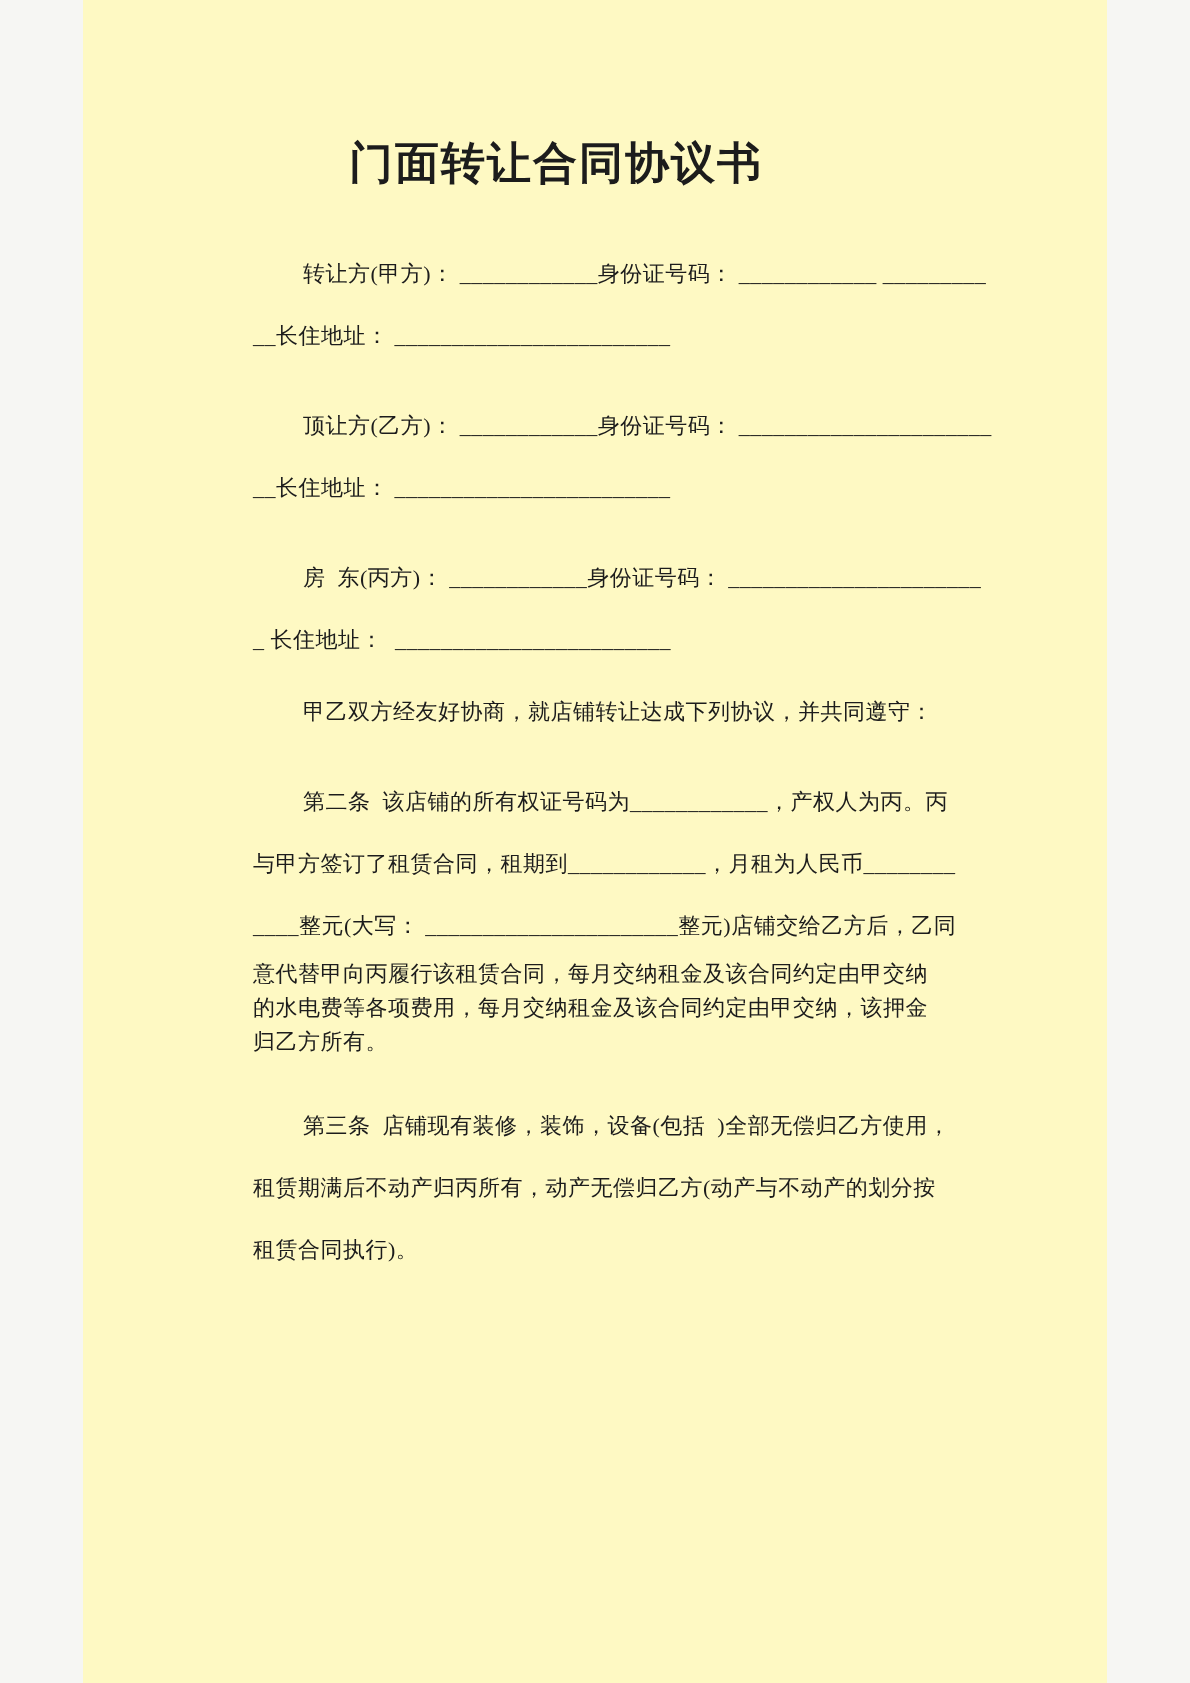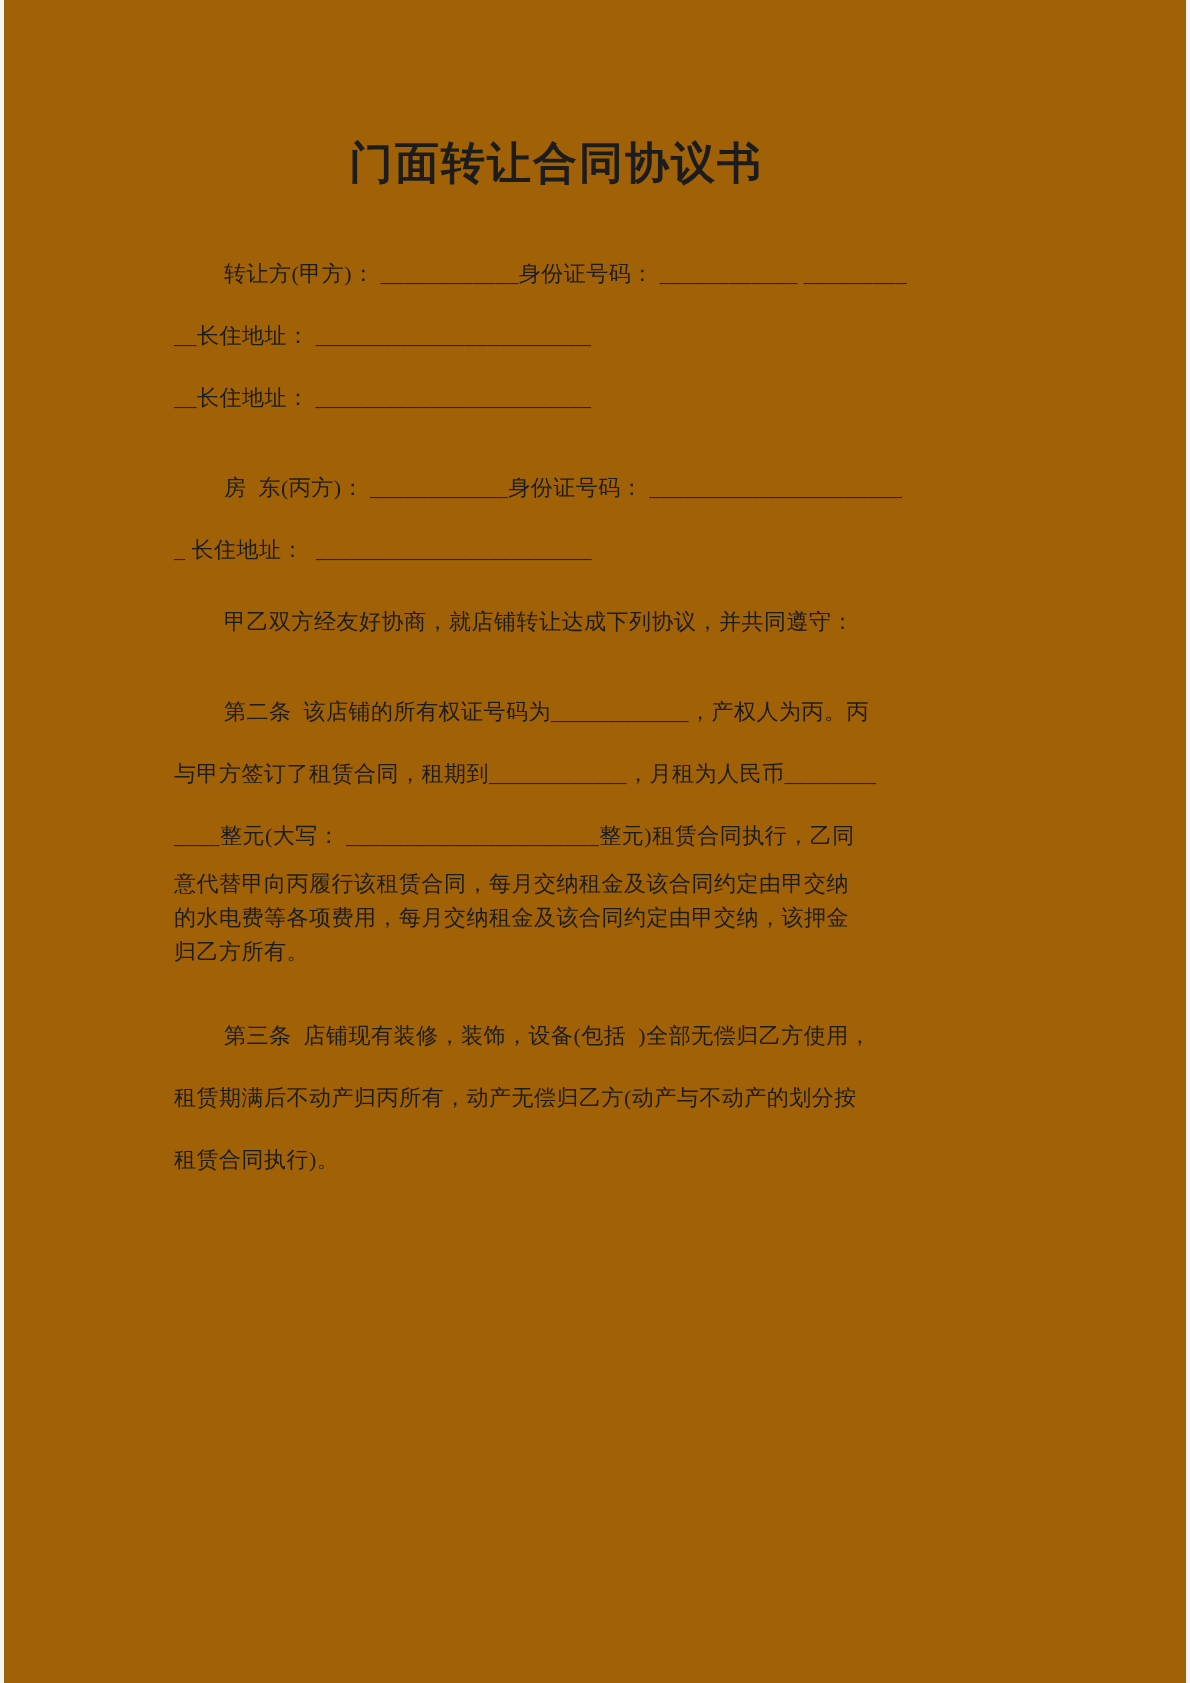--- a/index.html
+++ b/index.html
@@ -2,24 +2,24 @@
 <html><head>
 <meta charset="utf-8">
 <style>
   html, body {
     margin: 0;
     padding: 0;
     background: #f6f6f3;
   }
   .page {
     position: relative;
-    width: 1182px;
+    width: 1024px;
     height: 1683px;
     margin: 0 auto;
-    background: #a16207;
+    background: #fef9c3;
     color: #1c1c1c;
     font-family: "Liberation Serif", "DejaVu Serif", serif;
     box-sizing: border-box;
     padding: 138px 248px 60px 170px;
     overflow: hidden;
   }
   .doc-title {
     margin: 0 0 52px 0;
     text-align: center;
     font-size: 44px;
@@ -53,31 +53,32 @@
 </head>
 <body>
 
 <div class="page">
 
   <h1 class="doc-title">门面转让合同协议书</h1>
 
   <div class="line indent">转让方(甲方)： ____________身份证号码： ____________ _________</div>
   <div class="line">__长住地址： ________________________</div>
 
+  <div class="line indent gap">顶让方(乙方)： ____________身份证号码： ______________________</div>
   <div class="line">__长住地址： ________________________</div>
 
   <div class="line indent gap">房  东(丙方)： ____________身份证号码： ______________________</div>
   <div class="line">_ 长住地址：  ________________________</div>
 
   <div class="line indent gap-sm">甲乙双方经友好协商，就店铺转让达成下列协议，并共同遵守：</div>
 
 
   <div class="line indent gap">第二条  该店铺的所有权证号码为____________，产权人为丙。丙</div>
   <div class="line">与甲方签订了租赁合同，租期到____________，月租为人民币________</div>
-  <div class="line">____整元(大写： ______________________整元)租赁合同执行，乙同</div>
+  <div class="line">____整元(大写： ______________________整元)店铺交给乙方后，乙同</div>
   <div class="line dense">意代替甲向丙履行该租赁合同，每月交纳租金及该合同约定由甲交纳</div>
   <div class="line dense">的水电费等各项费用，每月交纳租金及该合同约定由甲交纳，该押金</div>
   <div class="line dense">归乙方所有。</div>
 
   <div class="line indent gap-lg">第三条  店铺现有装修，装饰，设备(包括  )全部无偿归乙方使用，</div>
   <div class="line">租赁期满后不动产归丙所有，动产无偿归乙方(动产与不动产的划分按</div>
   <div class="line">租赁合同执行)。</div>
 
 </div>
 

